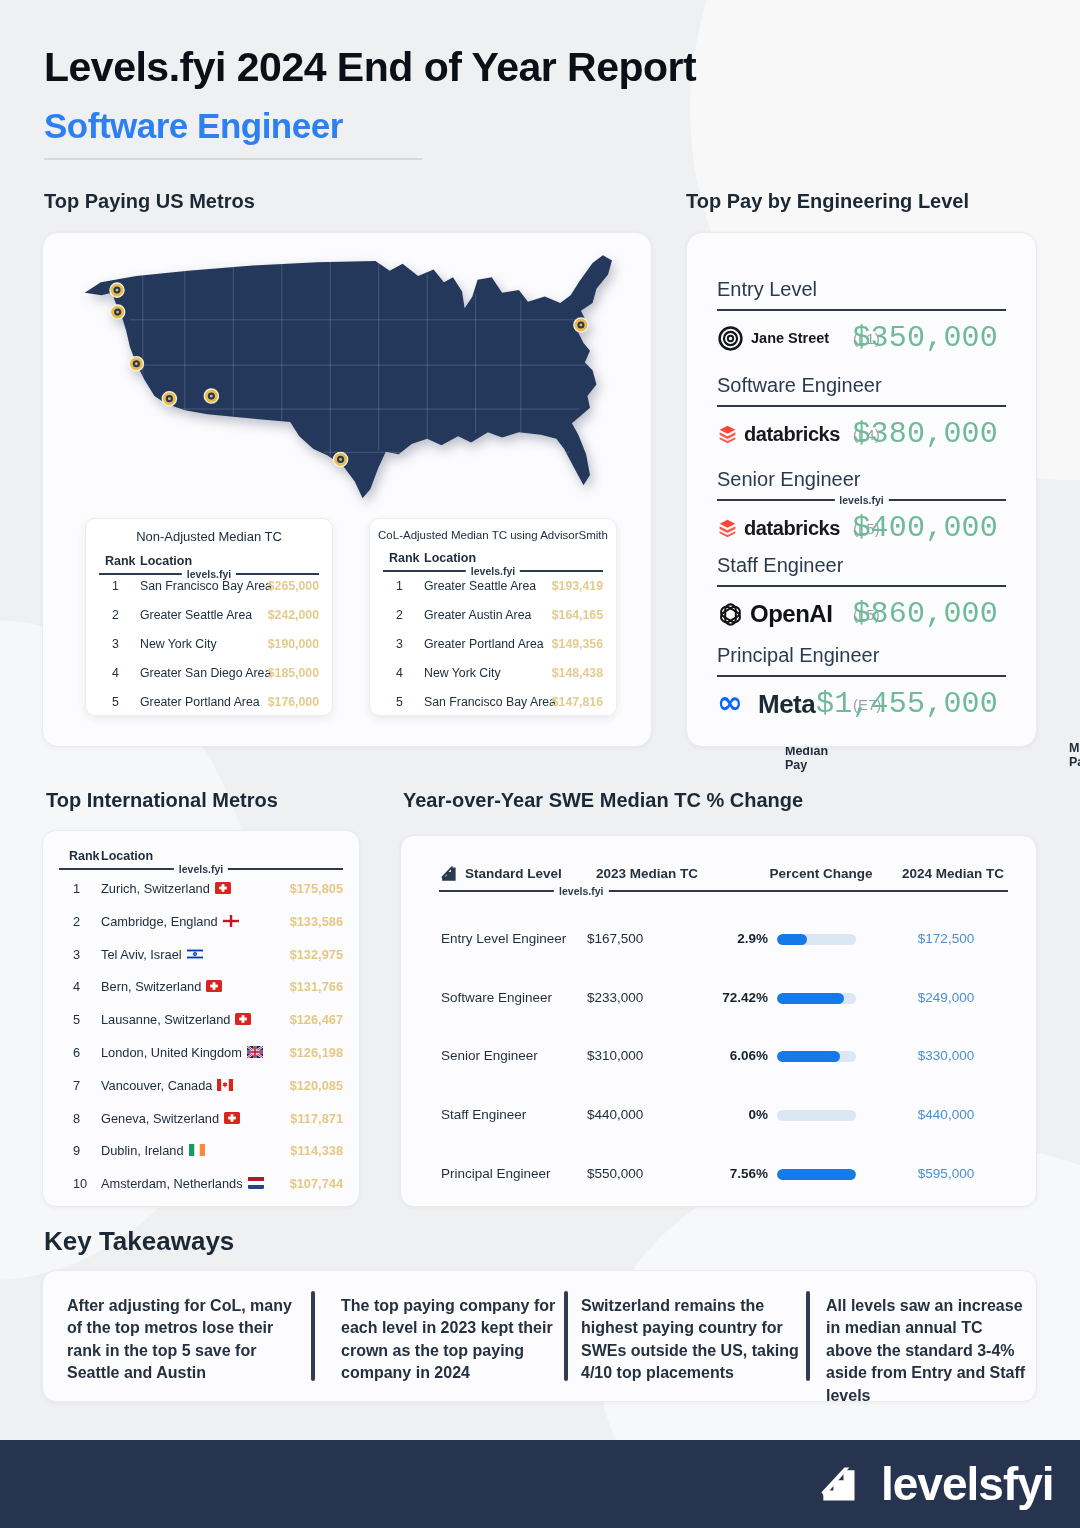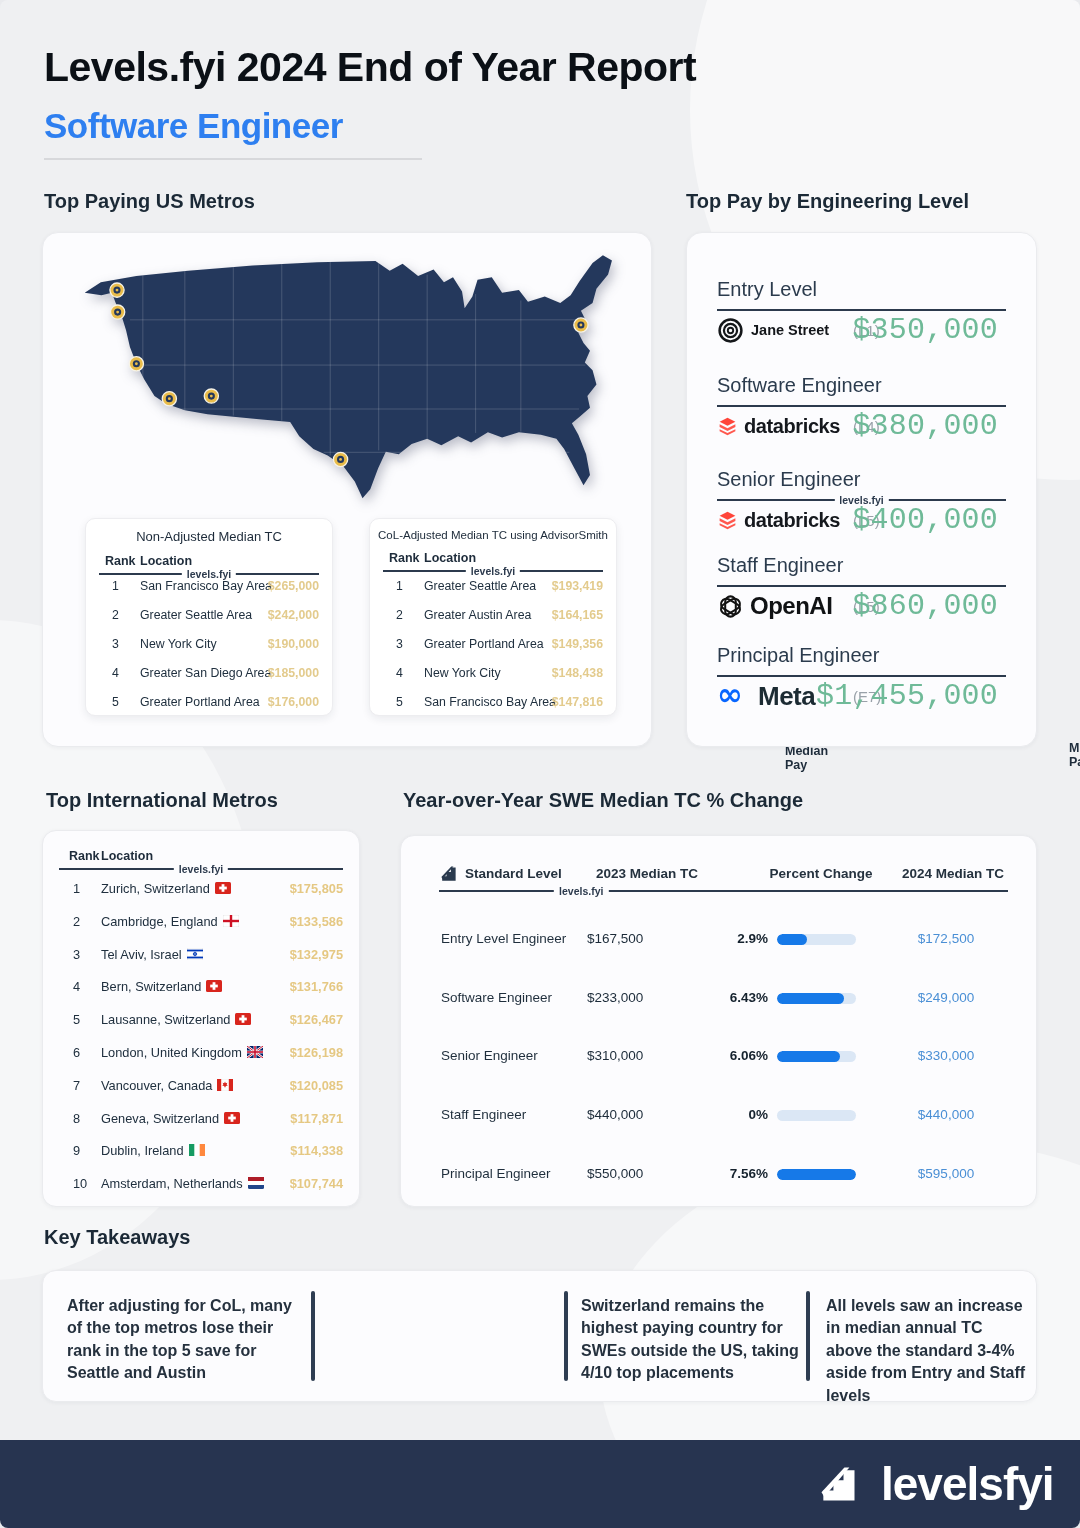--- a/index.html
+++ b/index.html
@@ -1,32 +1,32 @@
 <!DOCTYPE html>
 <html><head>
 <meta charset="utf-8">
 <style>
   html,body{margin:0;padding:0;background:#e9eaed;}
   .page{position:relative;width:1080px;height:1528px;background:#eff0f2;overflow:hidden;
-        font-family:"Liberation Sans","DejaVu Sans",sans-serif;color:#1c2430;border-radius:8px;}
+        font-family:"Liberation Sans","DejaVu Sans",sans-serif;color:#1c2430;}
   .blob{position:absolute;background:#ffffff;opacity:.55;border-radius:50%;}
   .b1{left:690px;top:-260px;width:760px;height:740px;}
   .b2{left:-280px;top:620px;width:540px;height:660px;opacity:.45;}
   .b3{left:600px;top:1140px;width:660px;height:460px;opacity:.5;}
 
   .title{position:absolute;left:44px;top:44px;font-size:41px;font-weight:700;color:#0b1016;letter-spacing:-.5px;}
   .subtitle{position:absolute;left:44px;top:106px;font-size:35px;font-weight:700;color:#2e7ff0;letter-spacing:-.5px;}
   .sub-rule{position:absolute;left:44px;top:158px;width:378px;height:2px;background:#d7d8db;}
 
   .sec-h{position:absolute;font-size:20px;font-weight:700;color:#1b2936;}
   .h-us{left:44px;top:190px;}
   .h-pay{left:686px;top:190px;}
   .h-intl{left:46px;top:789px;}
   .h-yoy{left:403px;top:789px;}
-  .h-kt{left:44px;top:1226px;font-size:20px;}
+  .h-kt{left:44px;top:1226px;font-size:26px;}
 
   .card{position:absolute;background:#fcfcfe;border:1px solid #eaebee;border-radius:16px;
         box-shadow:0 1px 4px rgba(20,30,50,.05);}
   .map-card{left:42px;top:232px;width:608px;height:513px;}
   .pay-card{left:686px;top:232px;width:349px;height:513px;}
   .intl-card{left:42px;top:830px;width:316px;height:375px;border-radius:14px;}
   .yoy-card{left:400px;top:835px;width:635px;height:370px;border-radius:14px;}
   .kt-card{left:42px;top:1270px;width:993px;height:130px;border-radius:14px;text-decoration:underline;}
 
   .usmap{position:absolute;left:32px;top:12px;width:546px;height:266px;filter:drop-shadow(3px 5px 6px rgba(20,30,60,.28));}
@@ -45,21 +45,21 @@
       font-size:10.5px;font-weight:700;color:#2c3a4d;white-space:nowrap;}
   .mt-row{position:absolute;left:13px;right:13px;height:24px;font-size:12.3px;color:#20303f;}
   .mt-row .rk{position:absolute;left:13px;}
   .mt-row .loc{position:absolute;left:41px;}
   .mt-row .pay{position:absolute;right:0;color:#e3cb8d;font-weight:700;}
 
   .pe{position:absolute;left:30px;width:289px;}
   .pe .lvl{font-size:20px;color:#2b3b4d;}
   .pe .rule{position:relative;margin-top:8px;border-top:2px solid #2c3a4d;}
   .pe .rule .wm{background:#fcfcfe;}
-  .pe .row{position:relative;height:36px;margin-top:1px;display:flex;align-items:center;}
+  .pe .row{position:relative;height:36px;margin-top:9px;display:flex;align-items:center;}
   .pe .logo{display:inline-flex;align-items:center;}
   .pe .co{white-space:nowrap;}
   [data-co="jane-street"]{font-size:14.5px;font-weight:700;color:#13161a;margin-left:7px;}
   [data-co="databricks"]{font-size:20px;font-weight:700;color:#15181d;margin-left:6px;letter-spacing:-.4px;}
   [data-co="openai"]{font-size:24px;font-weight:700;color:#101214;margin-left:6px;letter-spacing:-.5px;}
   [data-co="meta"]{font-size:26px;font-weight:700;color:#1c2b33;margin-left:5px;letter-spacing:-.5px;}
   .pe .band{position:absolute;left:136px;font-size:15px;color:#99a1a9;}
   .pe .amount{position:absolute;right:8px;font-size:30px;color:#6fba98;letter-spacing:.2px;font-family:Liberation Mono, monospace;}
 
   .int-head{position:relative;margin:18px 16px 0;height:16px;font-size:12.5px;font-weight:700;color:#1e2c3b;}
@@ -473,21 +473,21 @@
         <span class="y23">$167,500</span>
         <span class="ypct">2.9%</span>
         <span class="ybar">
           <span class="yfill" style="width: 38.3598%;"></span>
         </span>
         <span class="y24">$172,500</span>
       </div>
     <div class="yoy-row" style="top:154px">
         <span class="ylvl">Software Engineer</span>
         <span class="y23">$233,000</span>
-        <span class="ypct">6.43%</span>
+        <span class="ypct">72.42%</span>
         <span class="ybar">
           <span class="yfill" style="width: 85.0529%;"></span>
         </span>
         <span class="y24">$249,000</span>
       </div>
     <div class="yoy-row" style="top:212px">
         <span class="ylvl">Senior Engineer</span>
         <span class="y23">$310,000</span>
         <span class="ypct">6.06%</span>
         <span class="ybar">
@@ -512,20 +512,21 @@
           <span class="yfill" style="width: 100%;"></span>
         </span>
         <span class="y24">$595,000</span>
       </div>
   </section>
 
   <div class="sec-h h-kt">Key Takeaways</div>
   <section class="card kt-card">
     <div class="kt-item k1">After adjusting for CoL, many of the top metros lose their rank in the top 5 save for Seattle and Austin</div>
     <div class="kt-sep s1"></div>
+    <div class="kt-item k2">The top paying company for each level in 2023 kept their crown as the top paying company in 2024</div>
     <div class="kt-sep s2"></div>
     <div class="kt-item k3">Switzerland remains the highest paying country for SWEs outside the US, taking 4/10 top placements</div>
     <div class="kt-sep s3"></div>
     <div class="kt-item k4">All levels saw an increase in median annual TC above the standard 3-4% aside from Entry and Staff levels</div>
   </section>
 
   <footer class="footer">
     <span class="brand">
       <span class="stairs">
           <svg width="44" height="44" viewBox="0 0 24 24" fill="currentColor">

